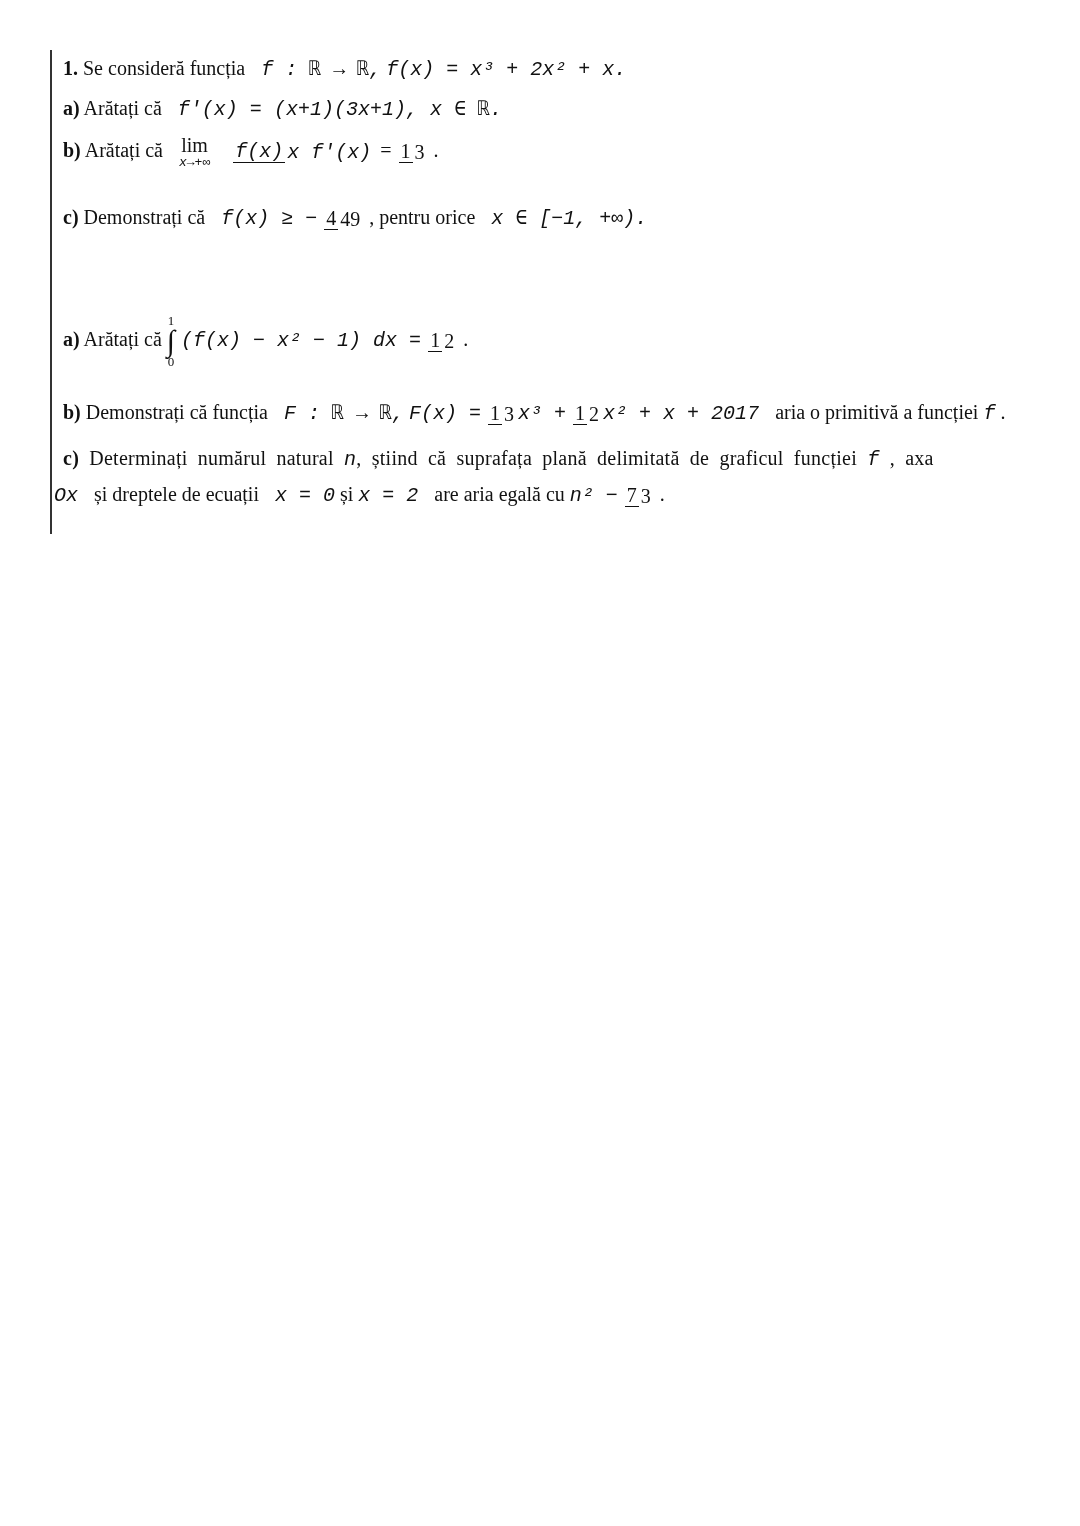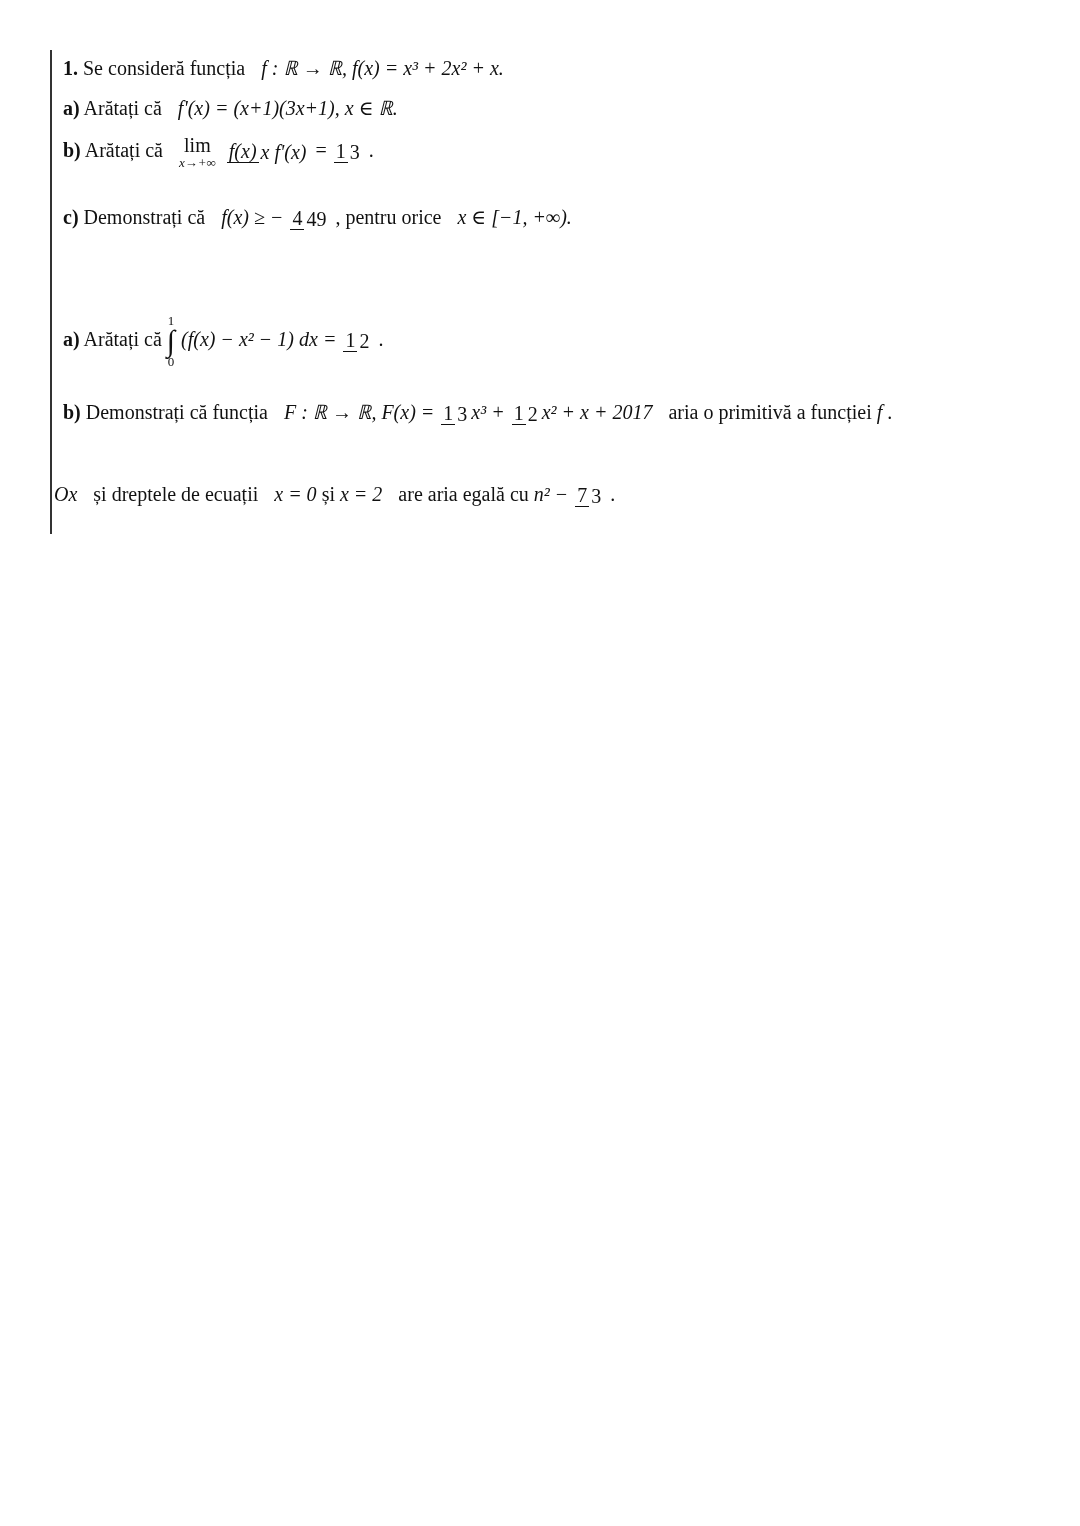--- a/index.html
+++ b/index.html
@@ -2,27 +2,27 @@
 <html><head>
 <meta charset="utf-8">
 <style>
   html, body { margin: 0; padding: 0; background: #ffffff; }
   body { width: 1080px; height: 1526px; position: relative; overflow: hidden;
          font-family: "Liberation Serif", "DejaVu Serif", serif; color: #111; }
   .page { position: absolute; left: 0; top: 0; width: 1080px; height: 1526px; background: #fff; }
   .rule { position: absolute; left: 50px; top: 50px; width: 2px; height: 484px; background: #333; }
   .line { position: absolute; left: 63px; font-size: 20px; white-space: nowrap; line-height: 24px; }
   .b { font-weight: bold; }
-  .i { font-style: italic; }
+  .i { font-style: italic; font-family: Liberation Mono, monospace; }
   .frac { display: inline-flex; align-items: center; vertical-align: middle;
           margin: 0 2px; line-height: 1.05; }
   .frac .num { border-bottom: 1.3px solid #111; padding: 0 2px; }
   .frac .den { padding: 0 2px; }
   .lim { display: inline-flex; flex-direction: column; align-items: center; vertical-align: middle;
-         margin-right: 4px; line-height: 1.1; }
+         margin-right: 16px; line-height: 1.1; }
   .lim .sub { font-size: 13px; }
   .intg { display: inline-flex; flex-direction: column; align-items: center; vertical-align: middle;
           line-height: 1; margin-right: 1px; }
   .intg .lim-s { font-size: 13px; }
   .intg .sign { font-size: 30px; line-height: 28px; }
   .sp { display: inline-block; width: 6px; }
   .just { letter-spacing: 0.25px; word-spacing: 5px; }
 </style>
 </head>
 <body>
@@ -109,20 +109,27 @@
     <span class="frac">
       <span class="num">1</span>
       <span class="den">2</span>
     </span><span class="i">x² + x + 2017</span>
     <span class="sp"></span>
     <span>aria o primitivă a funcției</span>
     <span class="i">f</span>
     <span>.</span>
   </div>
 
+  <div class="line just" style="top:446px;">
+    <span class="b">c)</span>
+    <span>Determinați numărul natural</span>
+    <span class="i">n</span><span>, știind că suprafața plană delimitată de graficul funcției</span>
+    <span class="i">f</span>
+    <span>, axa</span>
+  </div>
 
   <div class="line" style="top:480px; line-height:28px; left:54px;">
     <span class="i">Ox</span>
     <span class="sp"></span>
     <span>și dreptele de ecuații</span>
     <span class="sp"></span>
     <span class="i">x = 0</span>
     <span>și</span>
     <span class="i">x = 2</span>
     <span class="sp"></span>

